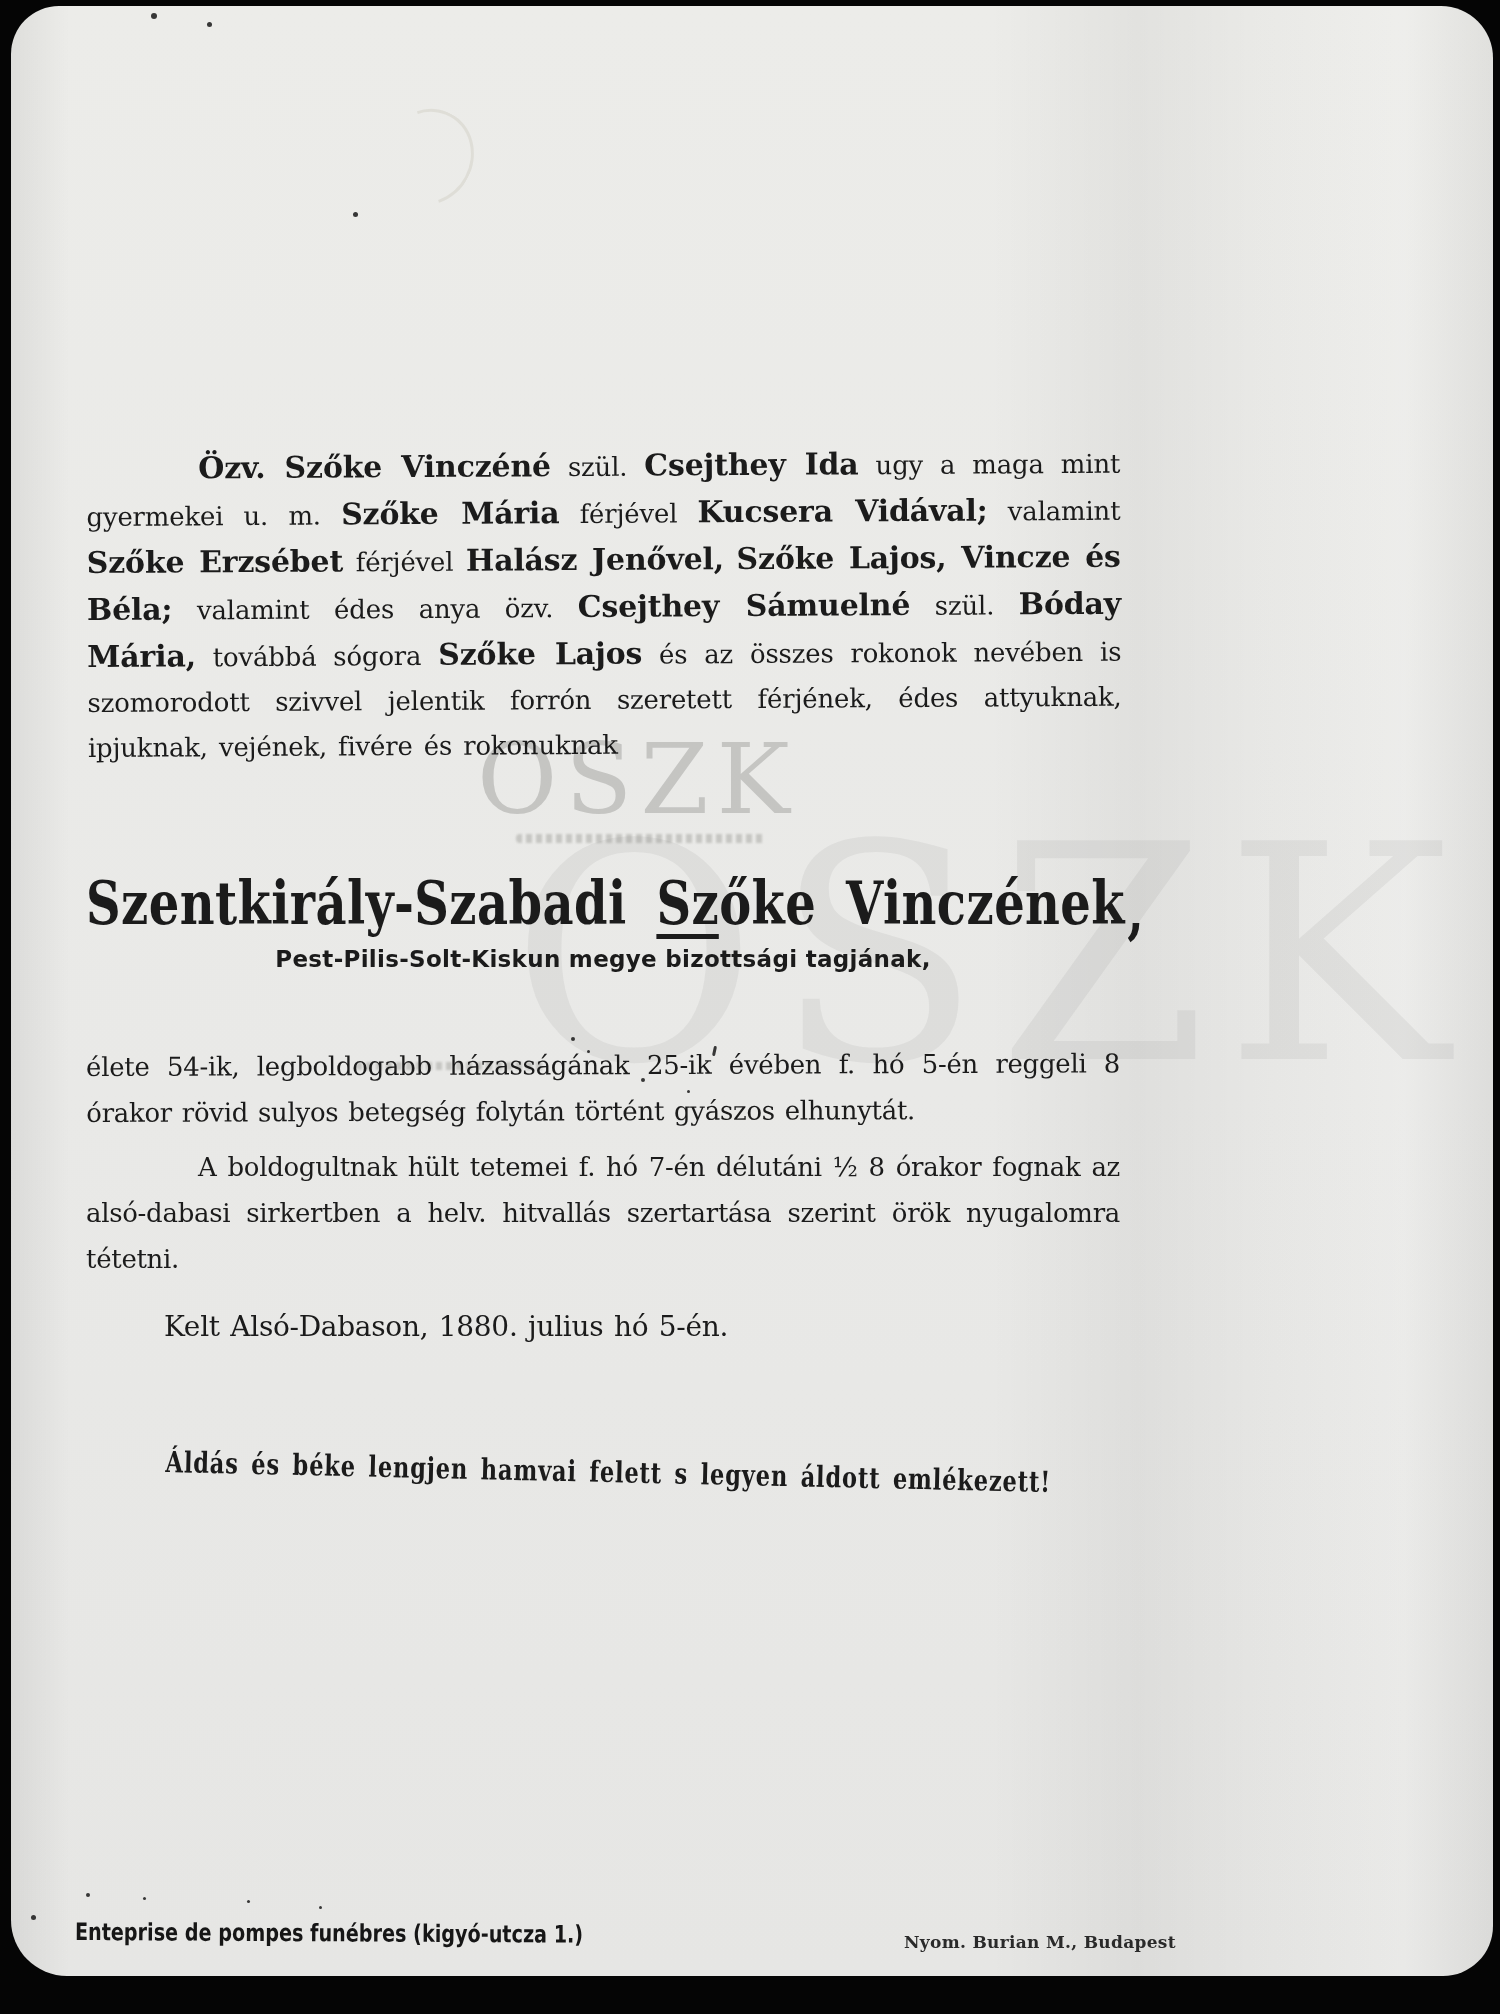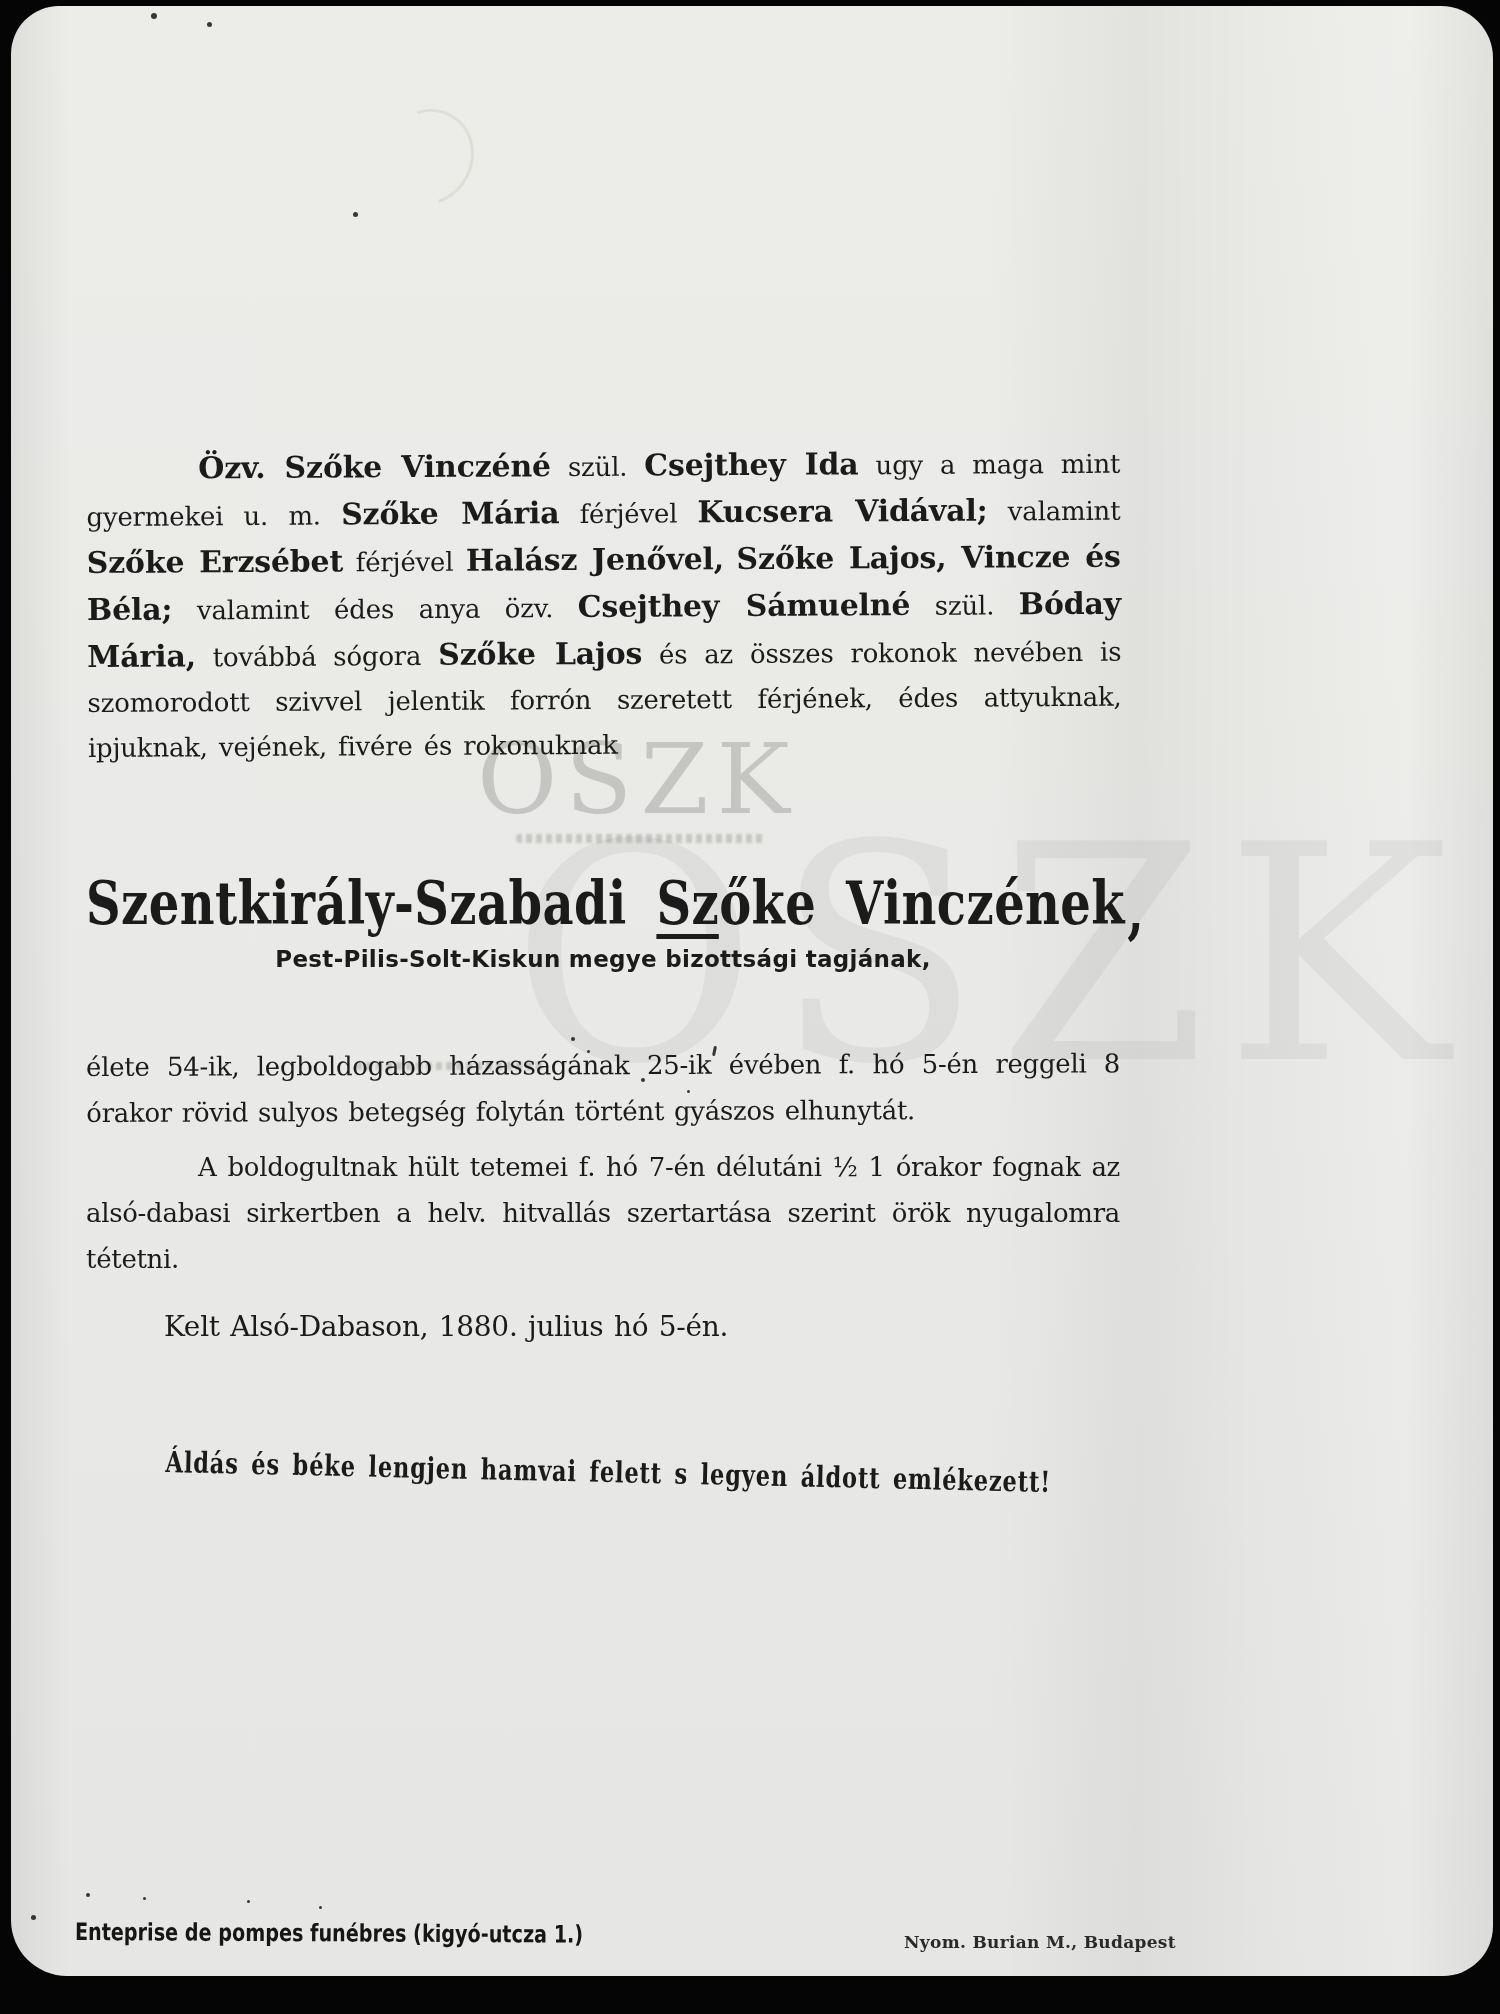--- a/index.html
+++ b/index.html
@@ -132,21 +132,21 @@
   <div class="content">
 
     <div class="intro"><span class="seg-name">Özv. Szőke Vinczéné</span> <span class="seg-plain">szül.</span> <span class="seg-name">Csejthey Ida</span> <span class="seg-plain">ugy a maga mint gyermekei u. m.</span> <span class="seg-name">Szőke Mária</span> <span class="seg-plain">férjével</span> <span class="seg-name">Kucsera Vidával;</span> <span class="seg-plain">valamint</span> <span class="seg-name">Szőke Erzsébet</span> <span class="seg-plain">férjével</span> <span class="seg-name">Halász Jenővel,</span> <span class="seg-name">Szőke Lajos, Vincze és Béla;</span> <span class="seg-plain">valamint édes anya özv.</span> <span class="seg-name">Csejthey Sámuelné</span> <span class="seg-plain">szül.</span> <span class="seg-name">Bóday Mária,</span> <span class="seg-plain">továbbá sógora</span> <span class="seg-name">Szőke Lajos</span> <span class="seg-plain">és az összes rokonok nevében is szomorodott szivvel jelentik forrón szeretett férjének, édes attyuknak, ipjuknak, vejének, fivére és rokonuknak</span> </div>
 
     <div class="title"><span>Szentkirály-Szabadi </span><span class="sz-u">Sz</span><span>őke Vinczének</span><span class="title-comma">,</span></div>
 
     <div class="subtitle">Pest-Pilis-Solt-Kiskun megye bizottsági tagjának,</div>
 
     <div class="bodypar par-death">élete 54-ik, legboldogabb házasságának 25-ik évében f. hó 5-én reggeli 8 órakor rövid sulyos betegség folytán történt gyászos elhunytát.</div>
 
-    <div class="bodypar par-funeral">A boldogultnak hült tetemei f. hó 7-én délutáni ½ 1 órakor fognak az alsó-dabasi sirkertben a helv. hitvallás szertartása szerint örök nyugalomra tétetni.</div>
+    <div class="bodypar par-funeral">A boldogultnak hült tetemei f. hó 7-én délutáni ½ 8 órakor fognak az alsó-dabasi sirkertben a helv. hitvallás szertartása szerint örök nyugalomra tétetni.</div>
 
     <div class="bodypar par-dateline">Kelt Alsó-Dabason, 1880. julius hó 5-én.</div>
 
     <div class="blessing">Áldás és béke lengjen hamvai felett s legyen áldott emlékezett!</div>
 
   </div>
 
   <div class="footer-left">Enteprise de pompes funébres (kigyó-utcza 1.)</div>
   <div class="footer-right">Nyom. Burian M., Budapest</div>
 

